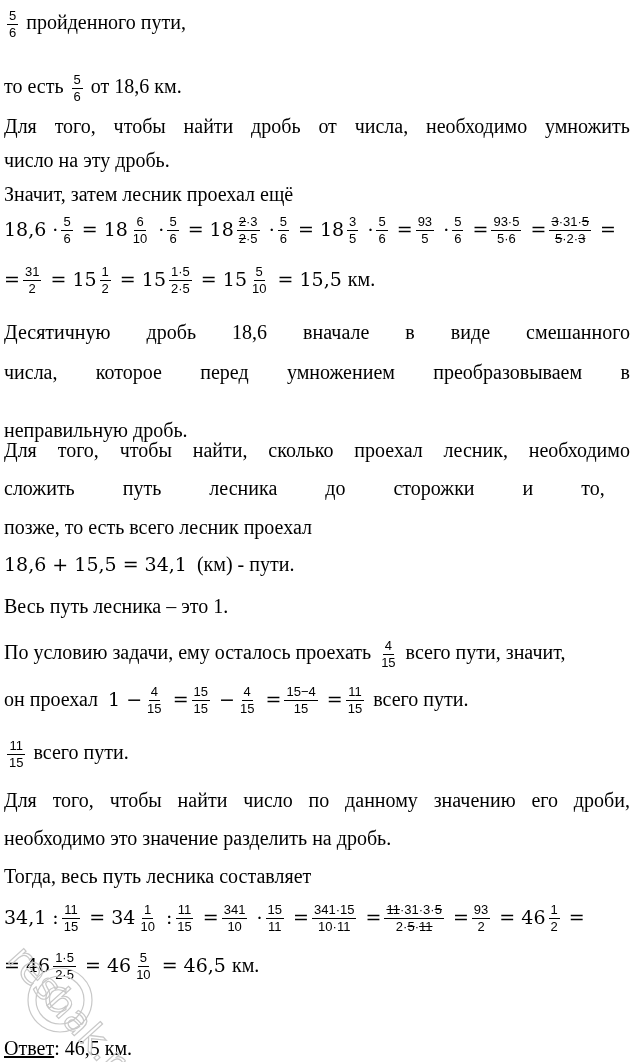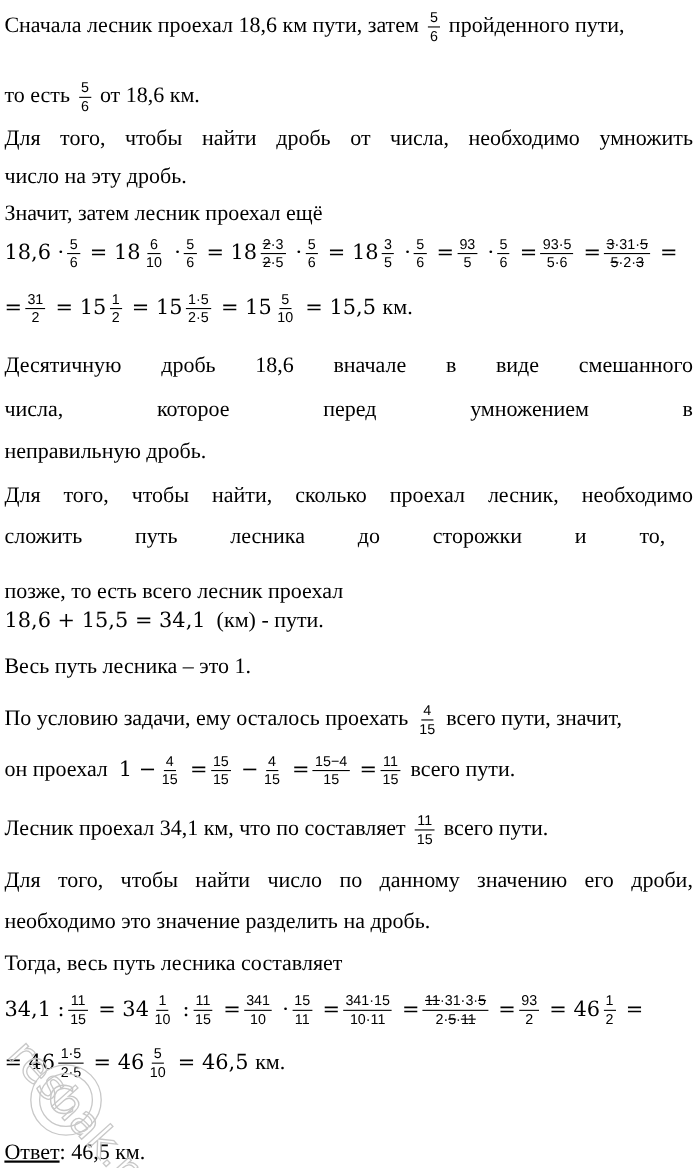--- a/index.html
+++ b/index.html
@@ -23,21 +23,20 @@
   .watermark {
     position:absolute; left:0; top:0; width:634px; height:1062px; pointer-events:none;
   }
 </style>
 </head>
 <body>
 
 <div class="doc">
 
   <div class="line" style="top:8px;">
-    <span>Сначала лесник проехал 18,6 км пути, затем</span>
     <span class="frac">
         <span class="num">5</span>
         <span class="den">6</span>
       </span>
     <span>пройденного пути,</span>
   </div>
 
   <div class="line" style="top:60px;margin-top:12px;">
     <span>то есть</span>
     <span class="frac">
@@ -137,23 +136,24 @@
       <span>вначале</span>
       <span>в</span>
       <span>виде</span>
       <span>смешанного</span>
   </div>
   <div class="line just" style="top:360px;">
     <span>числа,</span>
       <span>которое</span>
       <span>перед</span>
       <span>умножением</span>
+      <span>преобразовываем</span>
       <span>в</span>
   </div>
-  <div class="line" style="top:398px;">неправильную дробь.</div>
+  <div class="line" style="top:418px;">неправильную дробь.</div>
 
   <div class="line just" style="top:438px;">
     <span>Для</span>
       <span>того,</span>
       <span>чтобы</span>
       <span>найти,</span>
       <span>сколько</span>
       <span>проехал</span>
       <span>лесник,</span>
       <span>необходимо</span>
@@ -163,21 +163,21 @@
       <span>путь</span>
       <span>лесника</span>
       <span>до</span>
       <span>сторожки</span>
       <span>и</span>
       <span>то,</span>
       <span>сколько</span>
       <span>он</span>
       <span>проехал</span>
   </div>
-  <div class="line" style="top:526px;">позже, то есть всего лесник проехал</div>
+  <div class="line" style="top:515px;">позже, то есть всего лесник проехал</div>
 
   <div class="line" style="top:552px;">
     <span class="math">18,6 + 15,5 = 34,1</span>&nbsp;&nbsp;<span>(км) - пути.</span>
   </div>
 
   <div class="line" style="top:594px;">Весь путь лесника – это 1.</div>
 
   <div class="line" style="top:638px;">
     <span>По условию задачи, ему осталось проехать</span>
     <span class="frac">
@@ -208,21 +208,20 @@
         </span>
       <span>=</span><span class="frac">
           <span class="num">11</span>
           <span class="den">15</span>
         </span>
     </span>
     <span>всего пути.</span>
   </div>
 
   <div class="line" style="top:738px;">
-    <span>Лесник проехал 34,1 км, что по составляет</span>
     <span class="frac">
         <span class="num">11</span>
         <span class="den">15</span>
       </span>
     <span>всего пути.</span>
   </div>
 
   <div class="line just" style="top:788px;">
     <span>Для</span>
       <span>того,</span>

